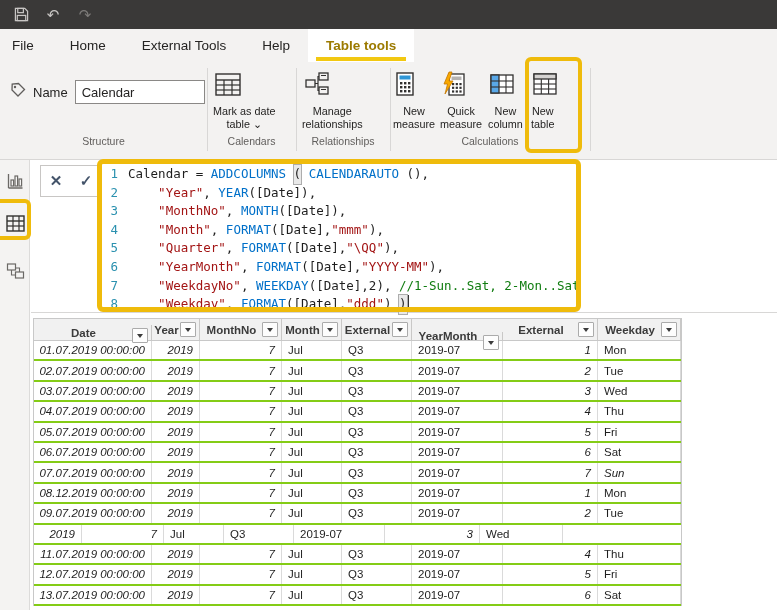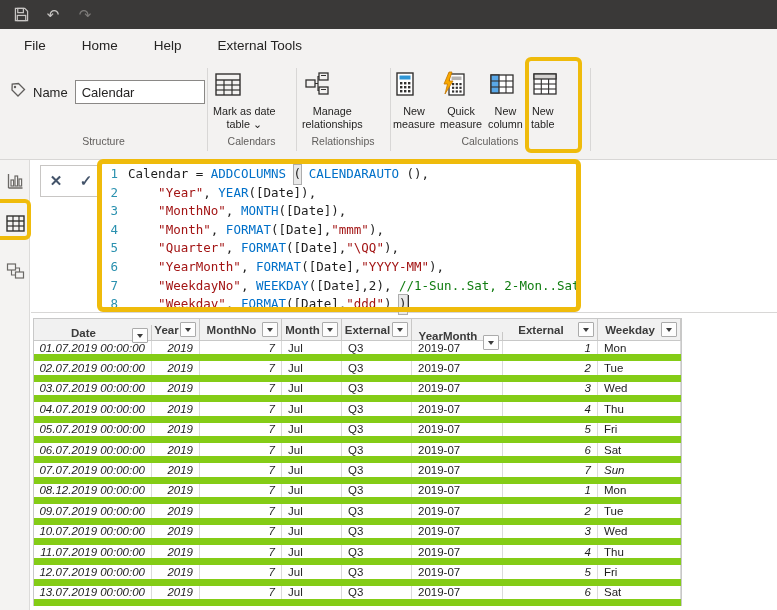--- a/index.html
+++ b/index.html
@@ -8,21 +8,21 @@
   .screen { position:relative; width:777px; height:610px; background:#fff; overflow:hidden; }
 
   
   .titlebar { position:absolute; left:0; top:0; width:777px; height:29px; background:#3a3938; display:flex; align-items:center; gap:14px; padding-left:12px; }
   .tb-icon { width:18px; height:18px; display:flex; align-items:center; justify-content:center; color:#c8c6c4; font-size:15px; }
   .tb-icon.dim { color:#7d7b79; }
 
   
   .menubar { position:absolute; left:0; top:29px; width:777px; height:33px; background:#f3f2f1; display:flex; align-items:stretch; }
   .tab { padding:0 18px; display:flex; align-items:center; font-size:13.5px; color:#252423; cursor:default; position:relative; }
-  .tab:first-child { padding-left:24px; }
+  .tab:first-child { padding-left:12px; }
   .tab.active { background:#ffffff; color:#9c7a00; font-weight:bold; }
   .tab.active::after { content:""; position:absolute; left:8px; right:8px; bottom:1px; height:4px; background:#f2c811; }
 
   
   .ribbon { position:absolute; left:0; top:62px; width:777px; height:98px; background:#f3f2f1; border-bottom:1px solid #d8d7d6; }
   .rsep { position:absolute; top:6px; bottom:8px; width:1px; background:#d8d7d6; }
   .rgroup-label { position:absolute; bottom:12px; font-size:10.5px; color:#605e5c; text-align:center; }
   .name-row { position:absolute; left:10px; top:18px; display:flex; align-items:center; gap:7px; }
   .name-label { font-size:13px; color:#252423; }
   .name-input { width:130px; height:24px; border:1px solid #8a8886; background:#fff; font-size:13px; color:#252423; padding:0 6px; font-family:"Liberation Sans",sans-serif; }
@@ -46,21 +46,21 @@
   .ln { width:14px; text-align:right; color:#2b91af; margin-right:10px; flex:none; }
   .seg-plain { color:#1e1e1e; }
   .seg-func { color:#0070c9; }
   .seg-str { color:#a31515; }
   .seg-comment { color:#107c10; }
   .seg-bracket { color:#1e1e1e; background:#e9e9e9; outline:1px solid #adadad; }
   .cursor { display:inline-block; width:1.5px; height:13px; background:#333; vertical-align:-2px; margin-left:1px; }
 
   
   .dtable { position:absolute; left:33px; top:318px; background:#fff; border-top:1px solid #c8c8c8; border-left:1px solid #c8c8c8; border-right:1px solid #c8c8c8; }
-  .trow { display:flex; height:20.4px; border-bottom:7px solid #84cc16; }
+  .trow { display:flex; height:20.4px; border-bottom:2px solid #84cc16; }
   .thead-row { display:flex; height:22px; background:#f1f1f1; border-bottom:1px solid #c8c8c8; }
   .th-cell { position:relative; display:flex; align-items:center; justify-content:center; font-size:11.5px; font-weight:bold; color:#3b3b3b; border-right:1px solid #c9c8c7; }
   .th-label { margin-right:18px; }
   .filter-btn { position:absolute; right:3px; top:3px; width:16px; height:15px; background:#fdfdfd; border:1px solid #ababab; border-radius:1px; display:flex; align-items:center; justify-content:center; cursor:default; }
   .filter-tri { width:0; height:0; border-left:3.5px solid transparent; border-right:3.5px solid transparent; border-top:4px solid #3b3b3b; }
   .td-cell { display:flex; align-items:center; font-size:11.5px; color:#1e1e1e; border-right:1px solid #dadada; padding:0 6px; overflow:hidden; white-space:nowrap; }
   .td-cell.num { font-style:italic; justify-content:flex-end; }
 </style>
 </head>
 <body>
@@ -75,22 +75,23 @@
           <rect x="3.5" y="9" width="9" height="5.5" fill="none" stroke="#c8c6c4" stroke-width="1.3"></rect>
         </svg>
     </span>
     <span class="tb-icon">↶</span>
     <span class="tb-icon dim">↷</span>
   </div>
 
   <div class="menubar" id="menubar">
       <div class="tab">File</div>
       <div class="tab">Home</div>
+      <div class="tab">External Tools</div>
       <div class="tab">Help</div>
-      <div class="tab">External Tools</div>
+      <div class="tab active">Table tools</div>
     </div>
 
   <div class="ribbon">
     <div class="name-row">
       <span>
         <svg width="16" height="16" viewBox="0 0 16 16">
             <path d="M8.5 1.5 L14.5 7.5 L8 14 L2 8 L2.2 2 Z" fill="none" stroke="#605e5c" stroke-width="1.3"></path>
             <circle cx="5" cy="5" r="1.2" fill="#605e5c"></circle>
           </svg>
       </span>
@@ -396,21 +397,20 @@
         <div class="td-cell num" style="width: 118px;">09.07.2019 00:00:00</div>
         <div class="td-cell num" style="width: 48px;">2019</div>
         <div class="td-cell num" style="width: 82px;">7</div>
         <div class="td-cell" style="width: 60px;">Jul</div>
         <div class="td-cell" style="width: 70px;">Q3</div>
         <div class="td-cell" style="width: 91px;">2019-07</div>
         <div class="td-cell num" style="width: 95px;">2</div>
         <div class="td-cell" style="width: 83px;">Tue</div>
       </div>
       <div class="trow">
-        <div class="td-cell num" style="width: 118px;">10.07.2019 00:00:00</div>
         <div class="td-cell num" style="width: 48px;">2019</div>
         <div class="td-cell num" style="width: 82px;">7</div>
         <div class="td-cell" style="width: 60px;">Jul</div>
         <div class="td-cell" style="width: 70px;">Q3</div>
         <div class="td-cell" style="width: 91px;">2019-07</div>
         <div class="td-cell num" style="width: 95px;">3</div>
         <div class="td-cell" style="width: 83px;">Wed</div>
       </div>
       <div class="trow">
         <div class="td-cell num" style="width: 118px;">11.07.2019 00:00:00</div>

